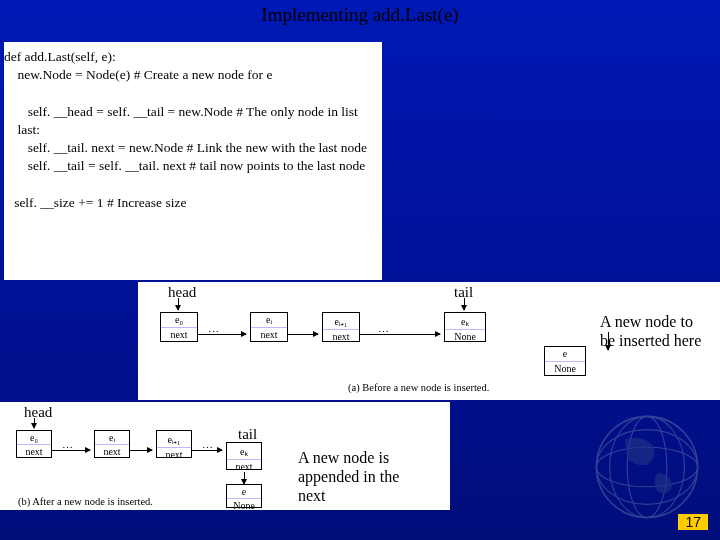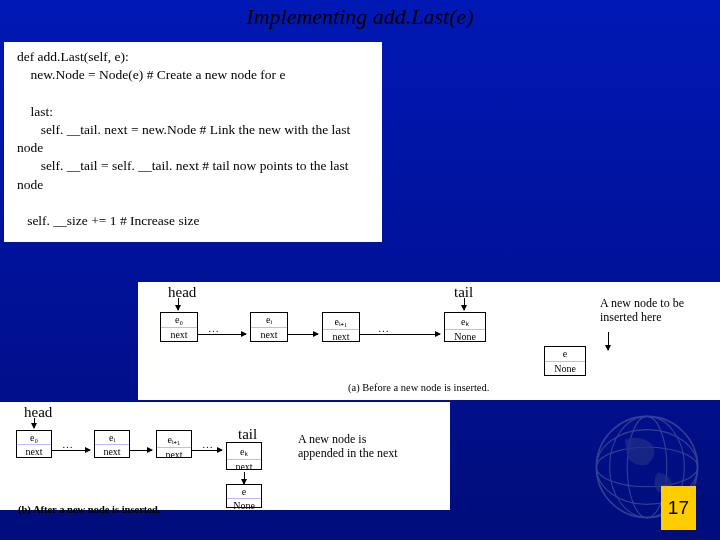--- a/index.html
+++ b/index.html
@@ -14,36 +14,35 @@
   
   .header {
     background: transparent;
     text-align: center;
     padding-top: 4px;
     height: 40px;
   }
   .header h1 {
     display: inline-block;
     font-weight: normal;
-    font-size: 22px;
-    color: #000;
-    font-family: "Times New Roman", serif;
-    font-style: italic;
+    font-size: 19px;
+    color: #000;
+    font-family: "Times New Roman", serif;
   }
   .code-box {
     position: absolute;
     top: 42px;
     left: 4px;
     width: 378px;
-    height: 200px;
+    height: 238px;
     background: #fff;
     font-family: "Times New Roman", serif;
     font-size: 13.5px;
     color: #000;
-    padding: 6px 13px;
+    padding: 6px 0;
     line-height: 1.35;
   }
   .code-box .line { white-space: pre-wrap; }
   .diagram-a {
     position: absolute;
     top: 282px;
     left: 138px;
     width: 582px;
     height: 118px;
     background: #fff;
@@ -113,56 +112,58 @@
     letter-spacing: 2px;
   }
   .caption {
     position: absolute;
     font-size: 10.5px;
     color: #000;
     font-family: "Times New Roman", serif;
   }
   .sidelbl {
     position: absolute;
-    font-size: 12px;
+    font-size: 16px;
     color: #000;
     font-family: "Times New Roman", serif;
     line-height: 1.2;
+    margin-top: 16px;
   }
   .globe {
     position: absolute;
     right: 18px;
     bottom: 18px;
     width: 110px;
     height: 110px;
     opacity: 0.55;
   }
   .globe svg { width: 100%; height: 100%; }
   .pagenum {
     position: absolute;
-    right: 24px;
+    right: 12px;
     bottom: 10px;
     background: #ffcc00;
     color: #000;
-    font-size: 19px;
-    padding: 11px 7px;
+    font-size: 14px;
+    padding: 0 7px;
     font-family: Arial, sans-serif;
   }
 </style>
 </head>
 <body>
 
 <div class="header">
   <h1>Implementing add.Last(e)</h1>
 </div>
 
 <div class="code-box">
   <div class="line">def add.Last(self, e):</div>
   <div class="line">    new.Node = Node(e) # Create a new node for e</div>
   <div class="line"> </div>
+  <div class="line">       self. __head = self. __tail = new.Node # The only node in list</div>
   <div class="line">    last:</div>
   <div class="line">       self. __tail. next = new.Node # Link the new with the last node</div>
   <div class="line">       self. __tail = self. __tail. next # tail now points to the last node</div>
   <div class="line"> </div>
   <div class="line">   self. __size += 1 # Increase size</div>
 </div>
 
 <div class="diagram-a">
   <span class="lbl" style="left:30px; top:2px;">head</span>
   <span class="lbl" style="left:316px; top:2px;">tail</span>
@@ -238,21 +239,21 @@
   <div class="arrow-r" style="left:192px; top:48px; width:30px;"></div>
 
   <div class="arrow-d" style="left:244px; top:70px; height:12px;"></div>
   <div class="node-box" style="left:226px; top:82px; width:36px; height:24px;">
     <div class="top">e</div>
     <div class="bot">None</div>
   </div>
 
   <div class="sidelbl" style="left:298px; top:30px; width:110px;">A new node is appended in the next</div>
 
-  <div class="caption" style="left:18px; top:102px;font-weight:bold;">(b) After a new node is inserted.</div>
+  <div class="caption" style="left:18px; top:94px;">(b) After a new node is inserted.</div>
 </div>
 
 <div class="globe">
   <svg viewBox="0 0 100 100">
     <circle cx="50" cy="50" r="46" fill="none" stroke="#5a6aa8" stroke-width="1.5"></circle>
     <ellipse cx="50" cy="50" rx="46" ry="18" fill="none" stroke="#5a6aa8" stroke-width="1"></ellipse>
     <ellipse cx="50" cy="50" rx="46" ry="34" fill="none" stroke="#5a6aa8" stroke-width="1"></ellipse>
     <ellipse cx="50" cy="50" rx="18" ry="46" fill="none" stroke="#5a6aa8" stroke-width="1"></ellipse>
     <ellipse cx="50" cy="50" rx="34" ry="46" fill="none" stroke="#5a6aa8" stroke-width="1"></ellipse>
     <path d="M30 25 Q45 20 55 30 Q60 40 50 48 Q40 50 32 42 Z" fill="#3a4a88" opacity="0.7"></path>

